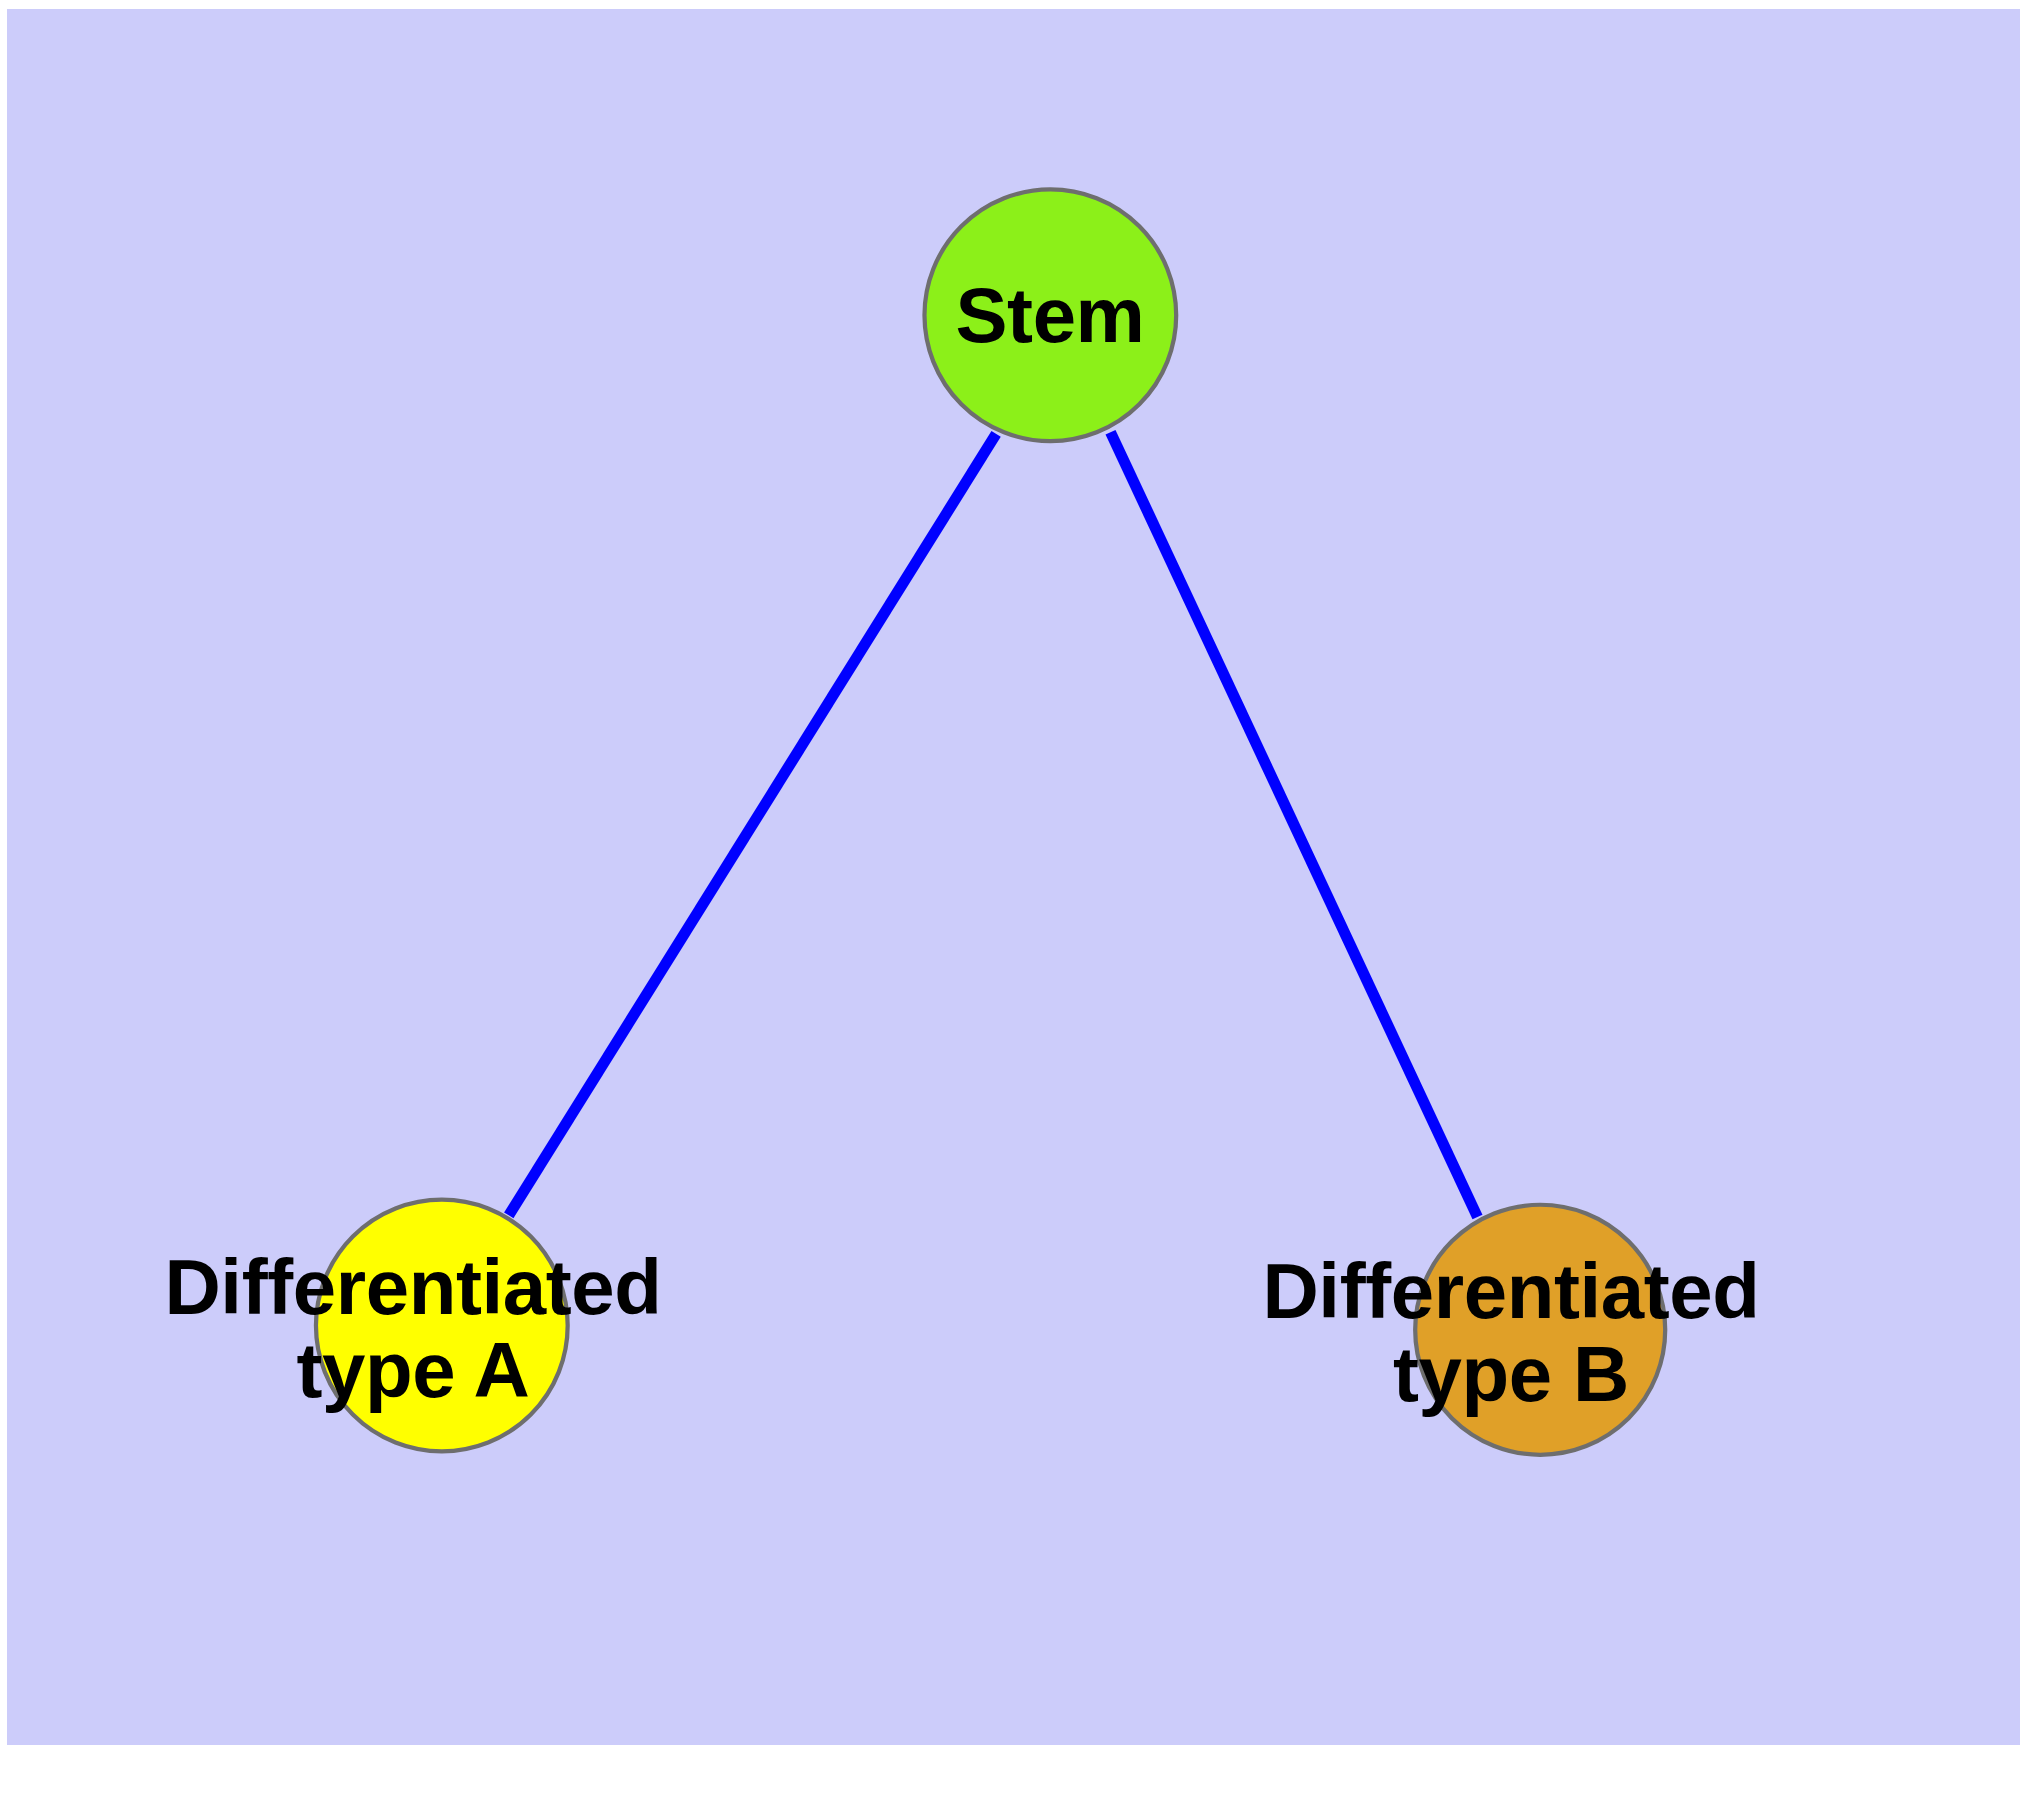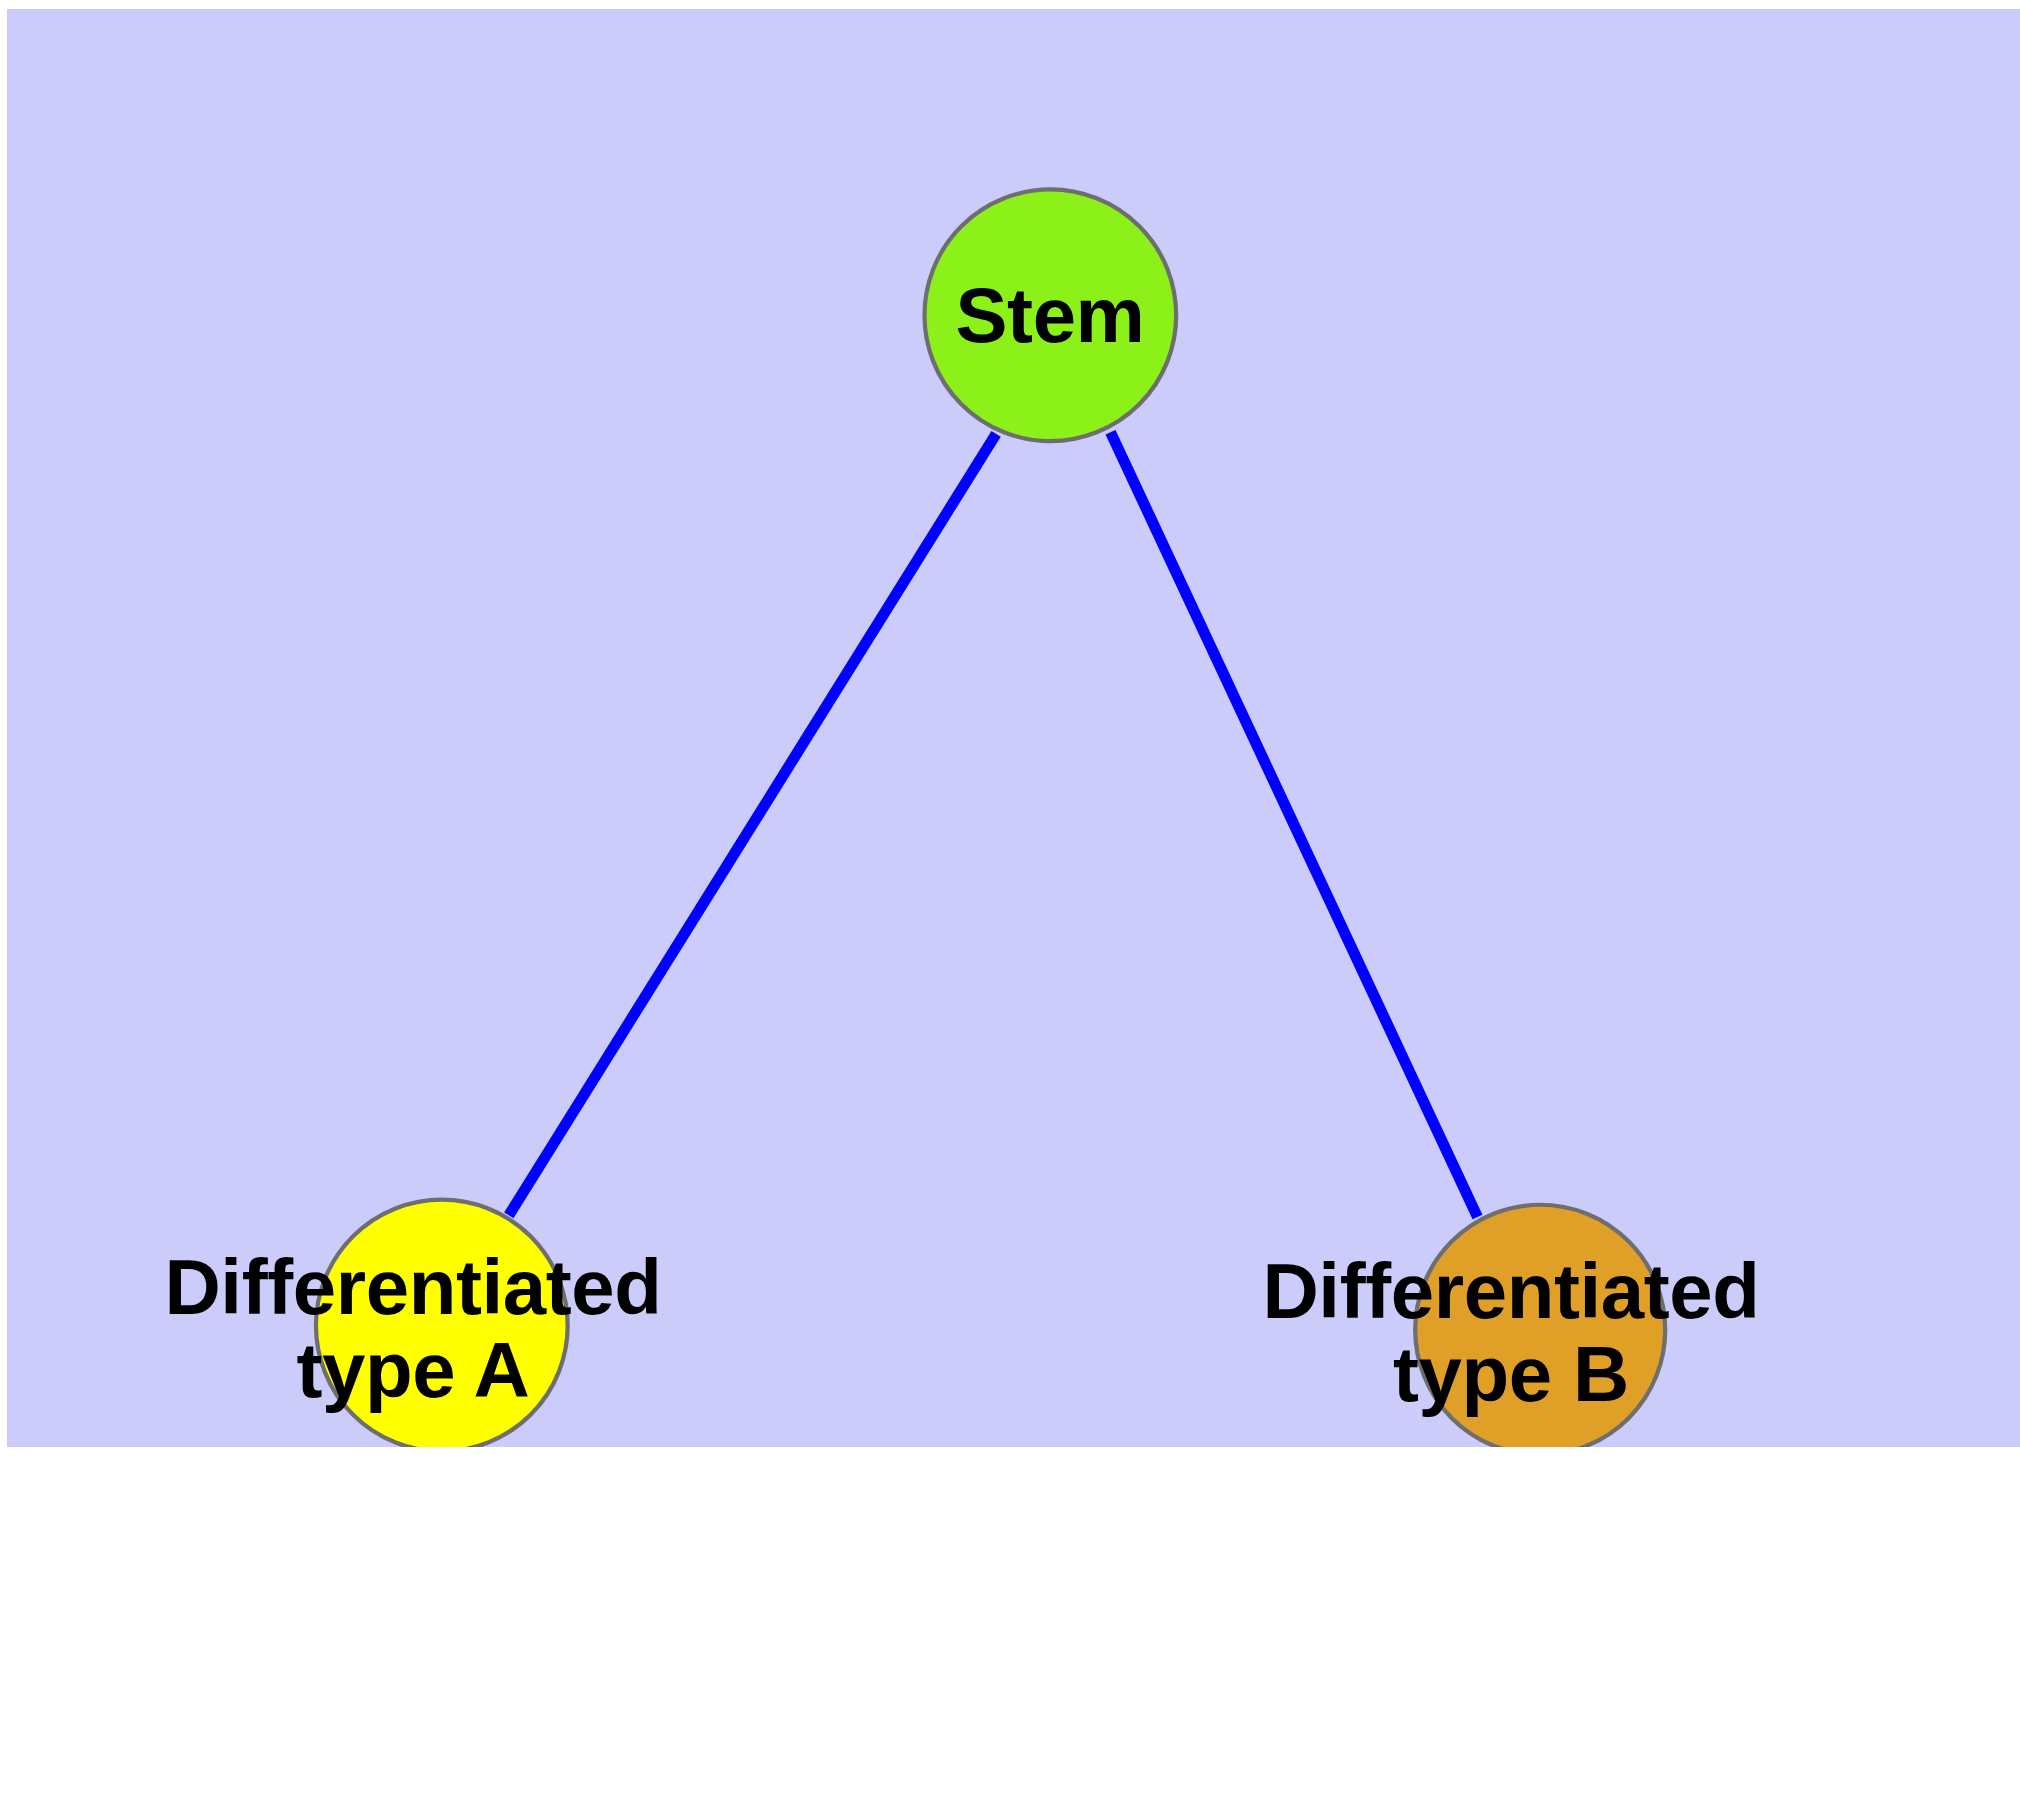--- a/index.html
+++ b/index.html
@@ -3,21 +3,21 @@
 <meta charset="utf-8">
 <style>
   html, body {
     margin: 0;
     padding: 0;
     background: #ffffff;
   }
   #canvas {
     position: relative;
     width: 2021px;
-    height: 1447px;
+    height: 1745px;
     background: #ffffff;
     overflow: hidden;
     font-family: "Liberation Sans", sans-serif;
   }
   #plot-area {
     position: absolute;
     left: 6.8px;
     top: 8.5px;
     width: 2014px;
     height: 1804px;

